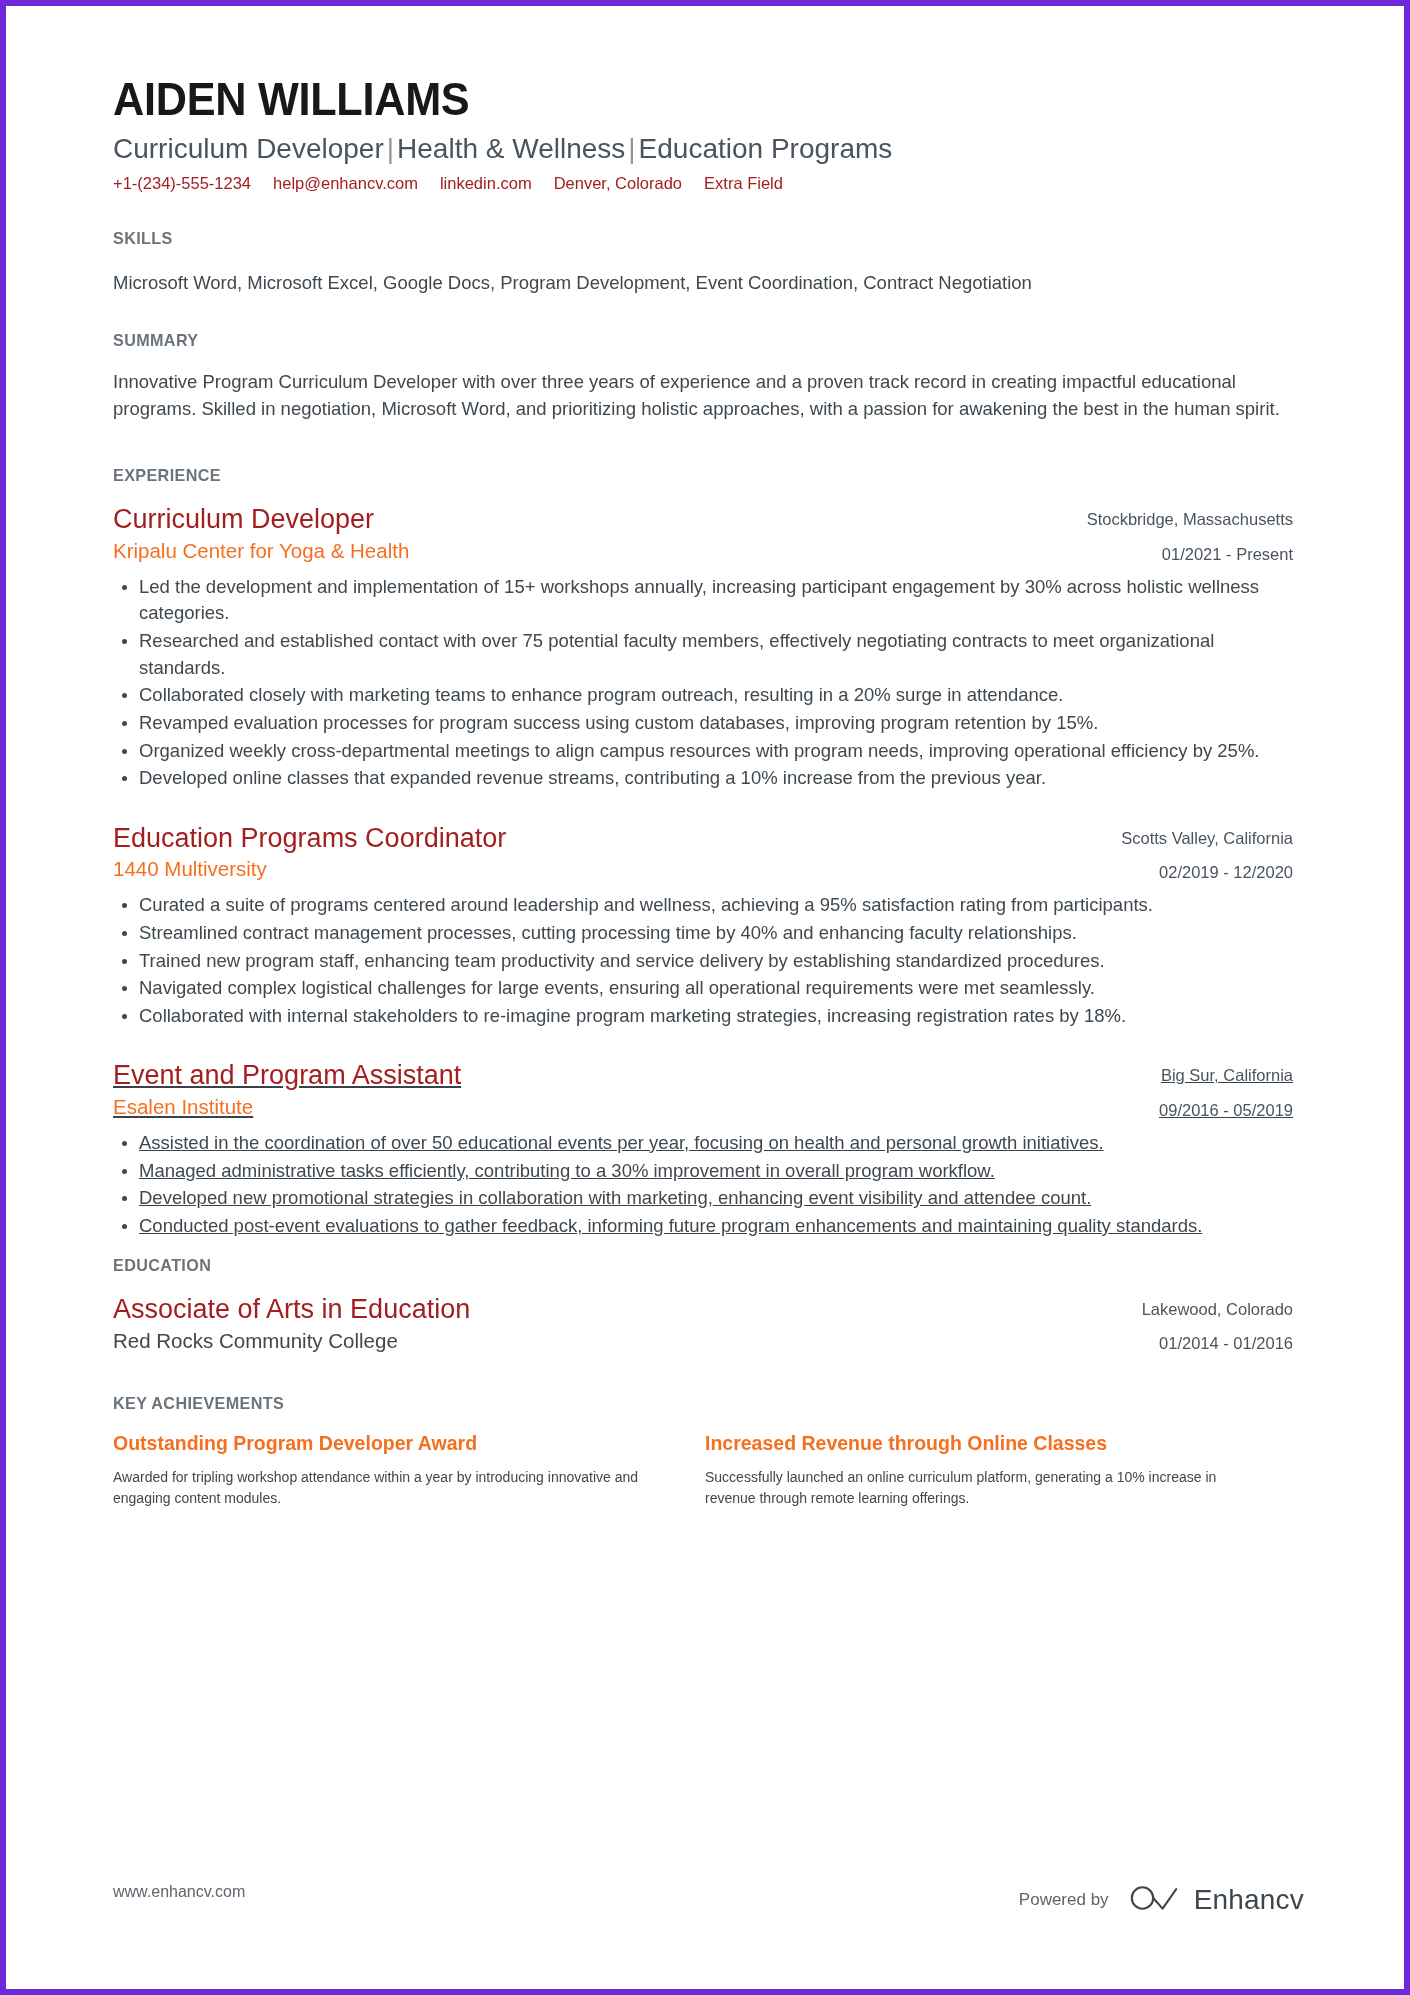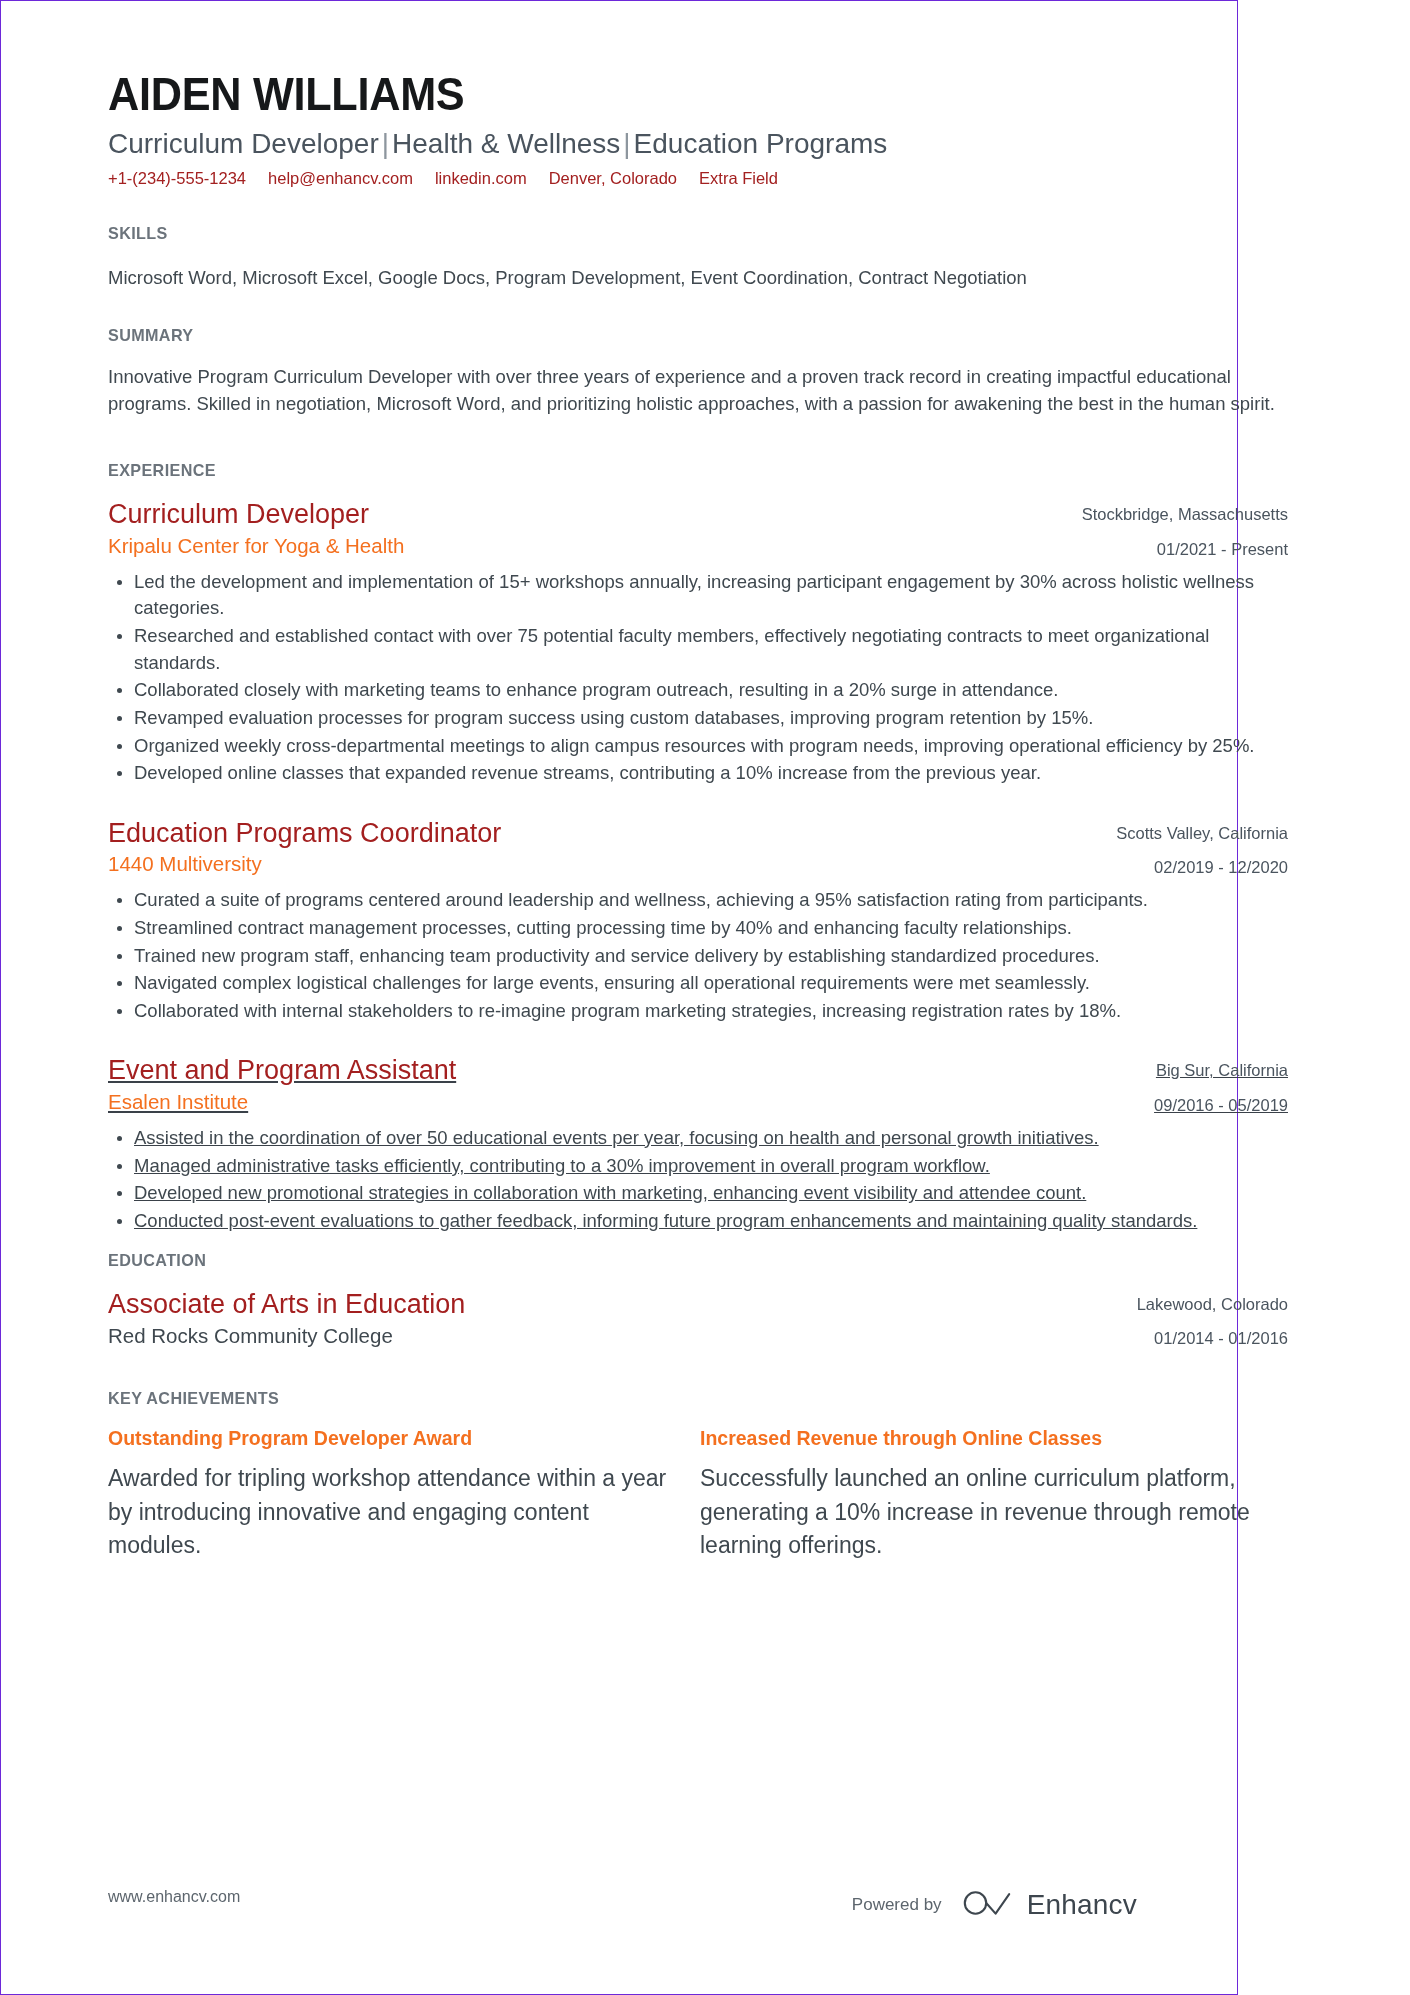--- a/index.html
+++ b/index.html
@@ -10,24 +10,24 @@
     background: #ffffff;
     font-family: "Liberation Sans", sans-serif;
     color: #3a4149;
     position: relative;
     overflow: hidden;
   }
 
   .page {
     position: absolute;
     left: 0; top: 0;
-    width: 1238px;
+    width: 1410px;
     height: 1995px;
     background: #fff;
-    border: 1px solid #6d28d9;
+    border: 6px solid #6d28d9;
   }
 
   .content {
     position: absolute;
     left: 107px;
     top: 68px;
     width: 1180px;
   }
 
   
@@ -176,21 +176,21 @@
   }
   .ach-col { width: 560px; }
   .ach-title {
     font-size: 19.5px;
     font-weight: 700;
     color: #f4701f;
     line-height: 1.3;
     margin-bottom: 11px;
   }
   .ach-desc {
-    font-size: 23px;
+    font-size: 14px;
     line-height: 1.45;
     color: #3f484f;
   }
 
   
   .footer {
     position: absolute;
     left: 107px;
     right: 100px;
     bottom: 72px;

